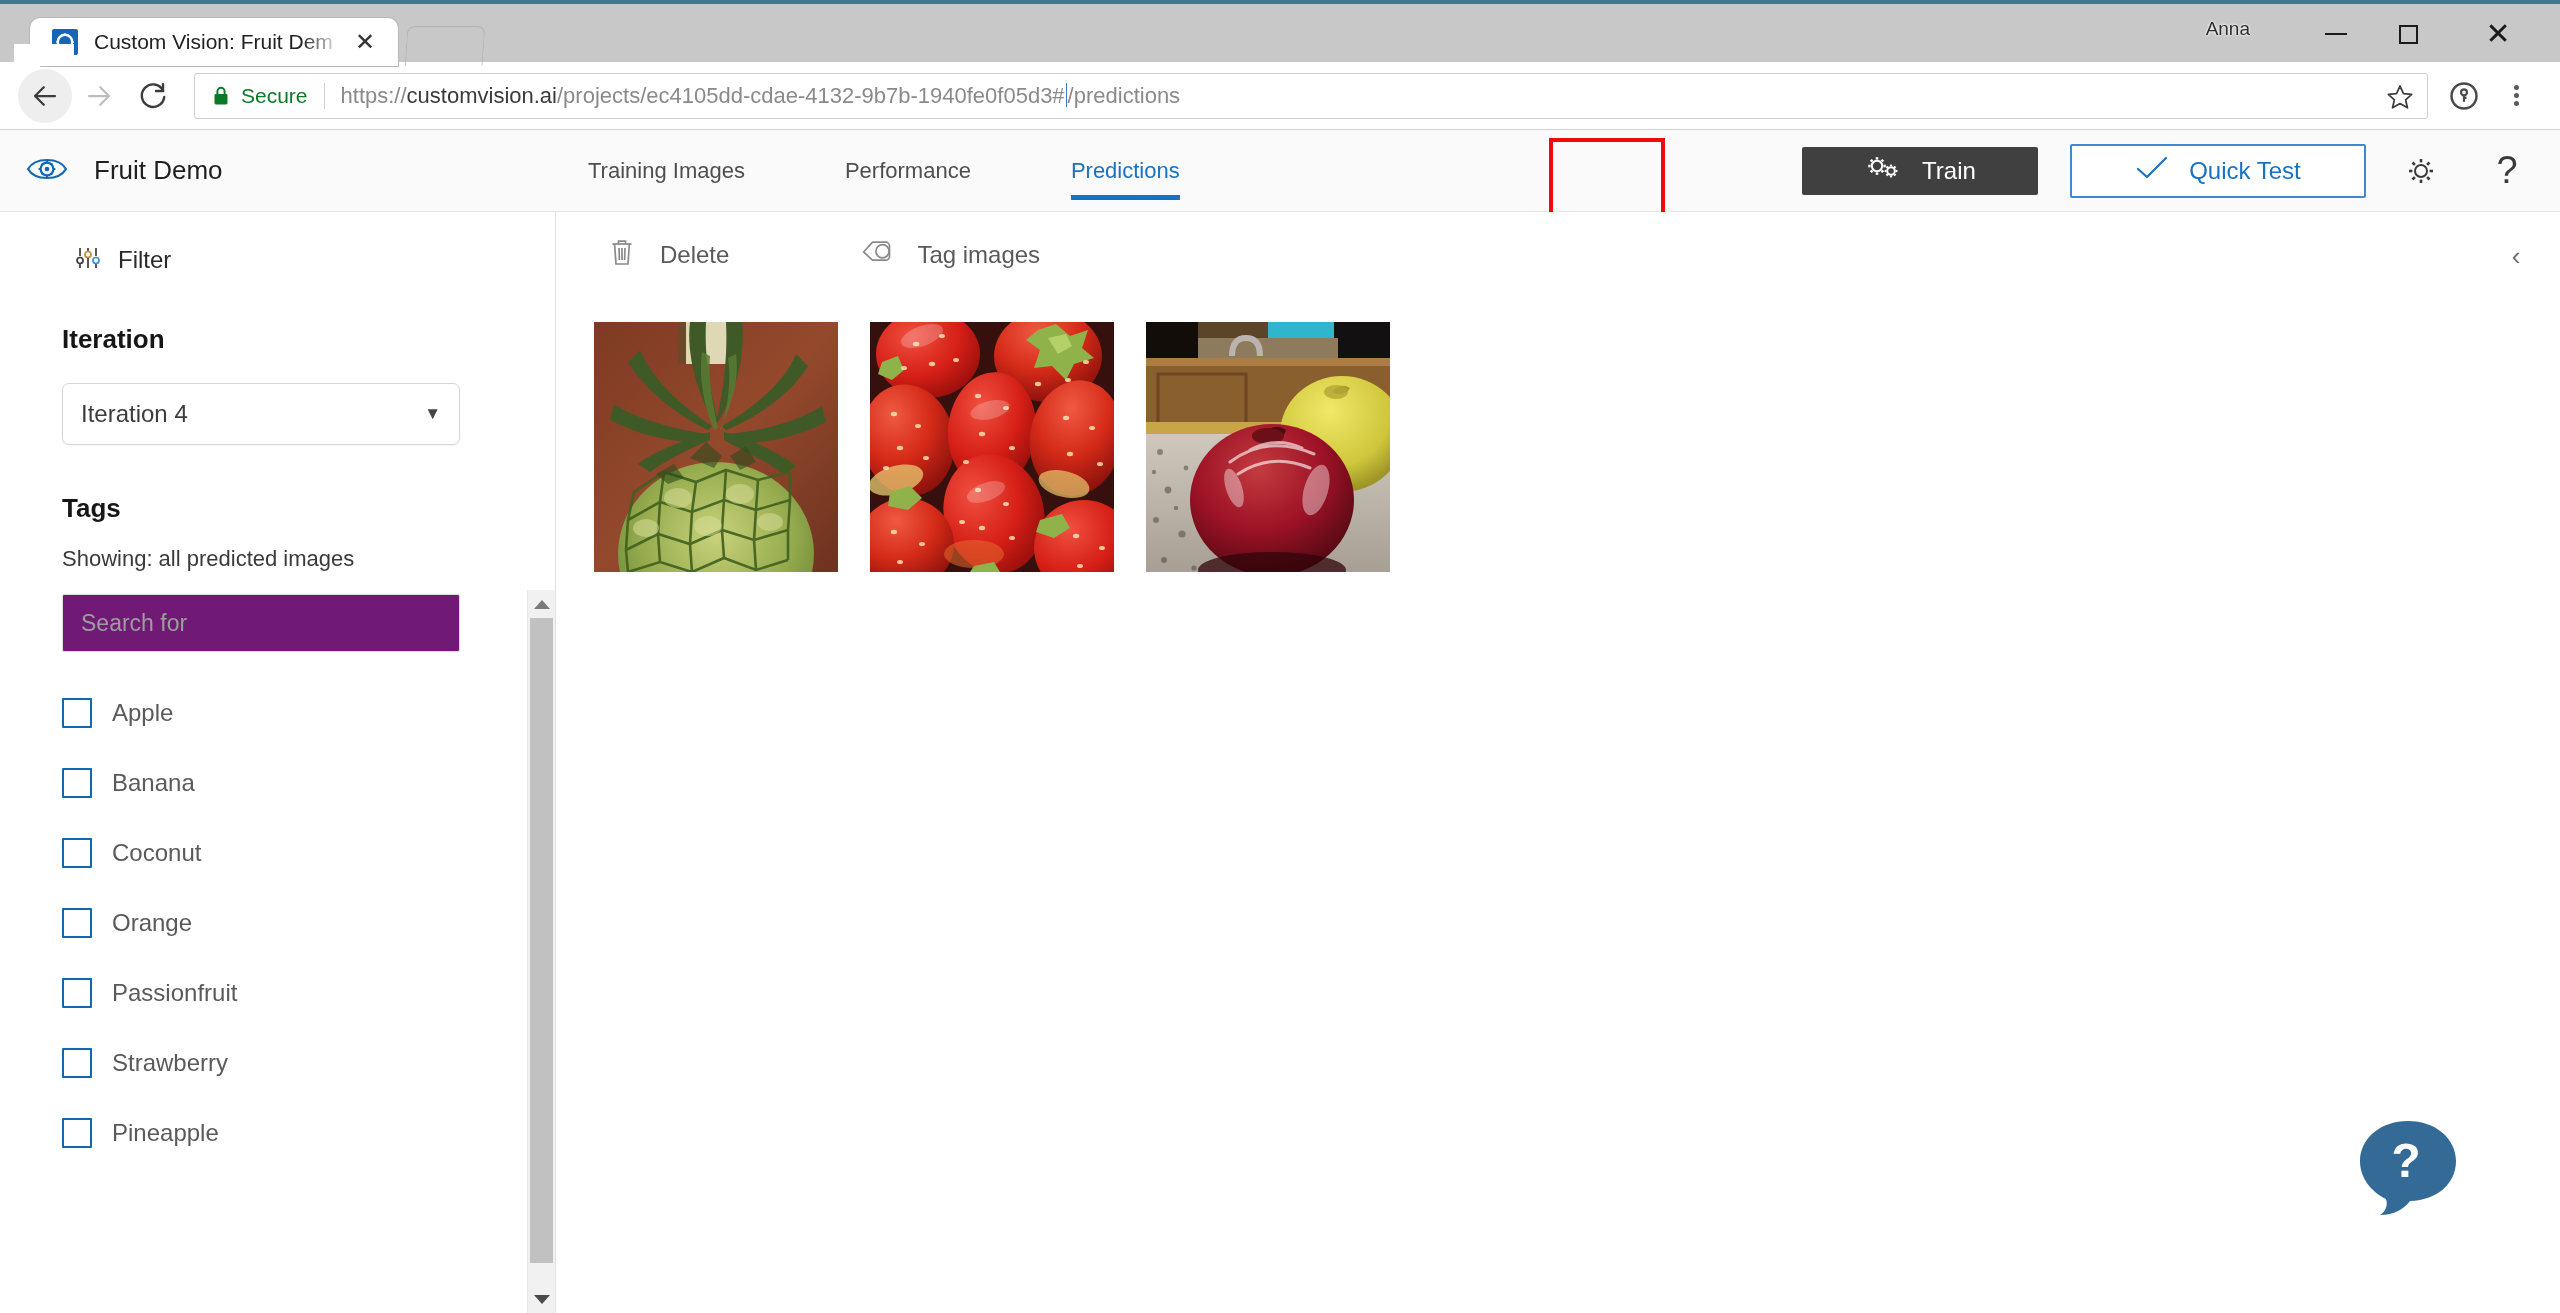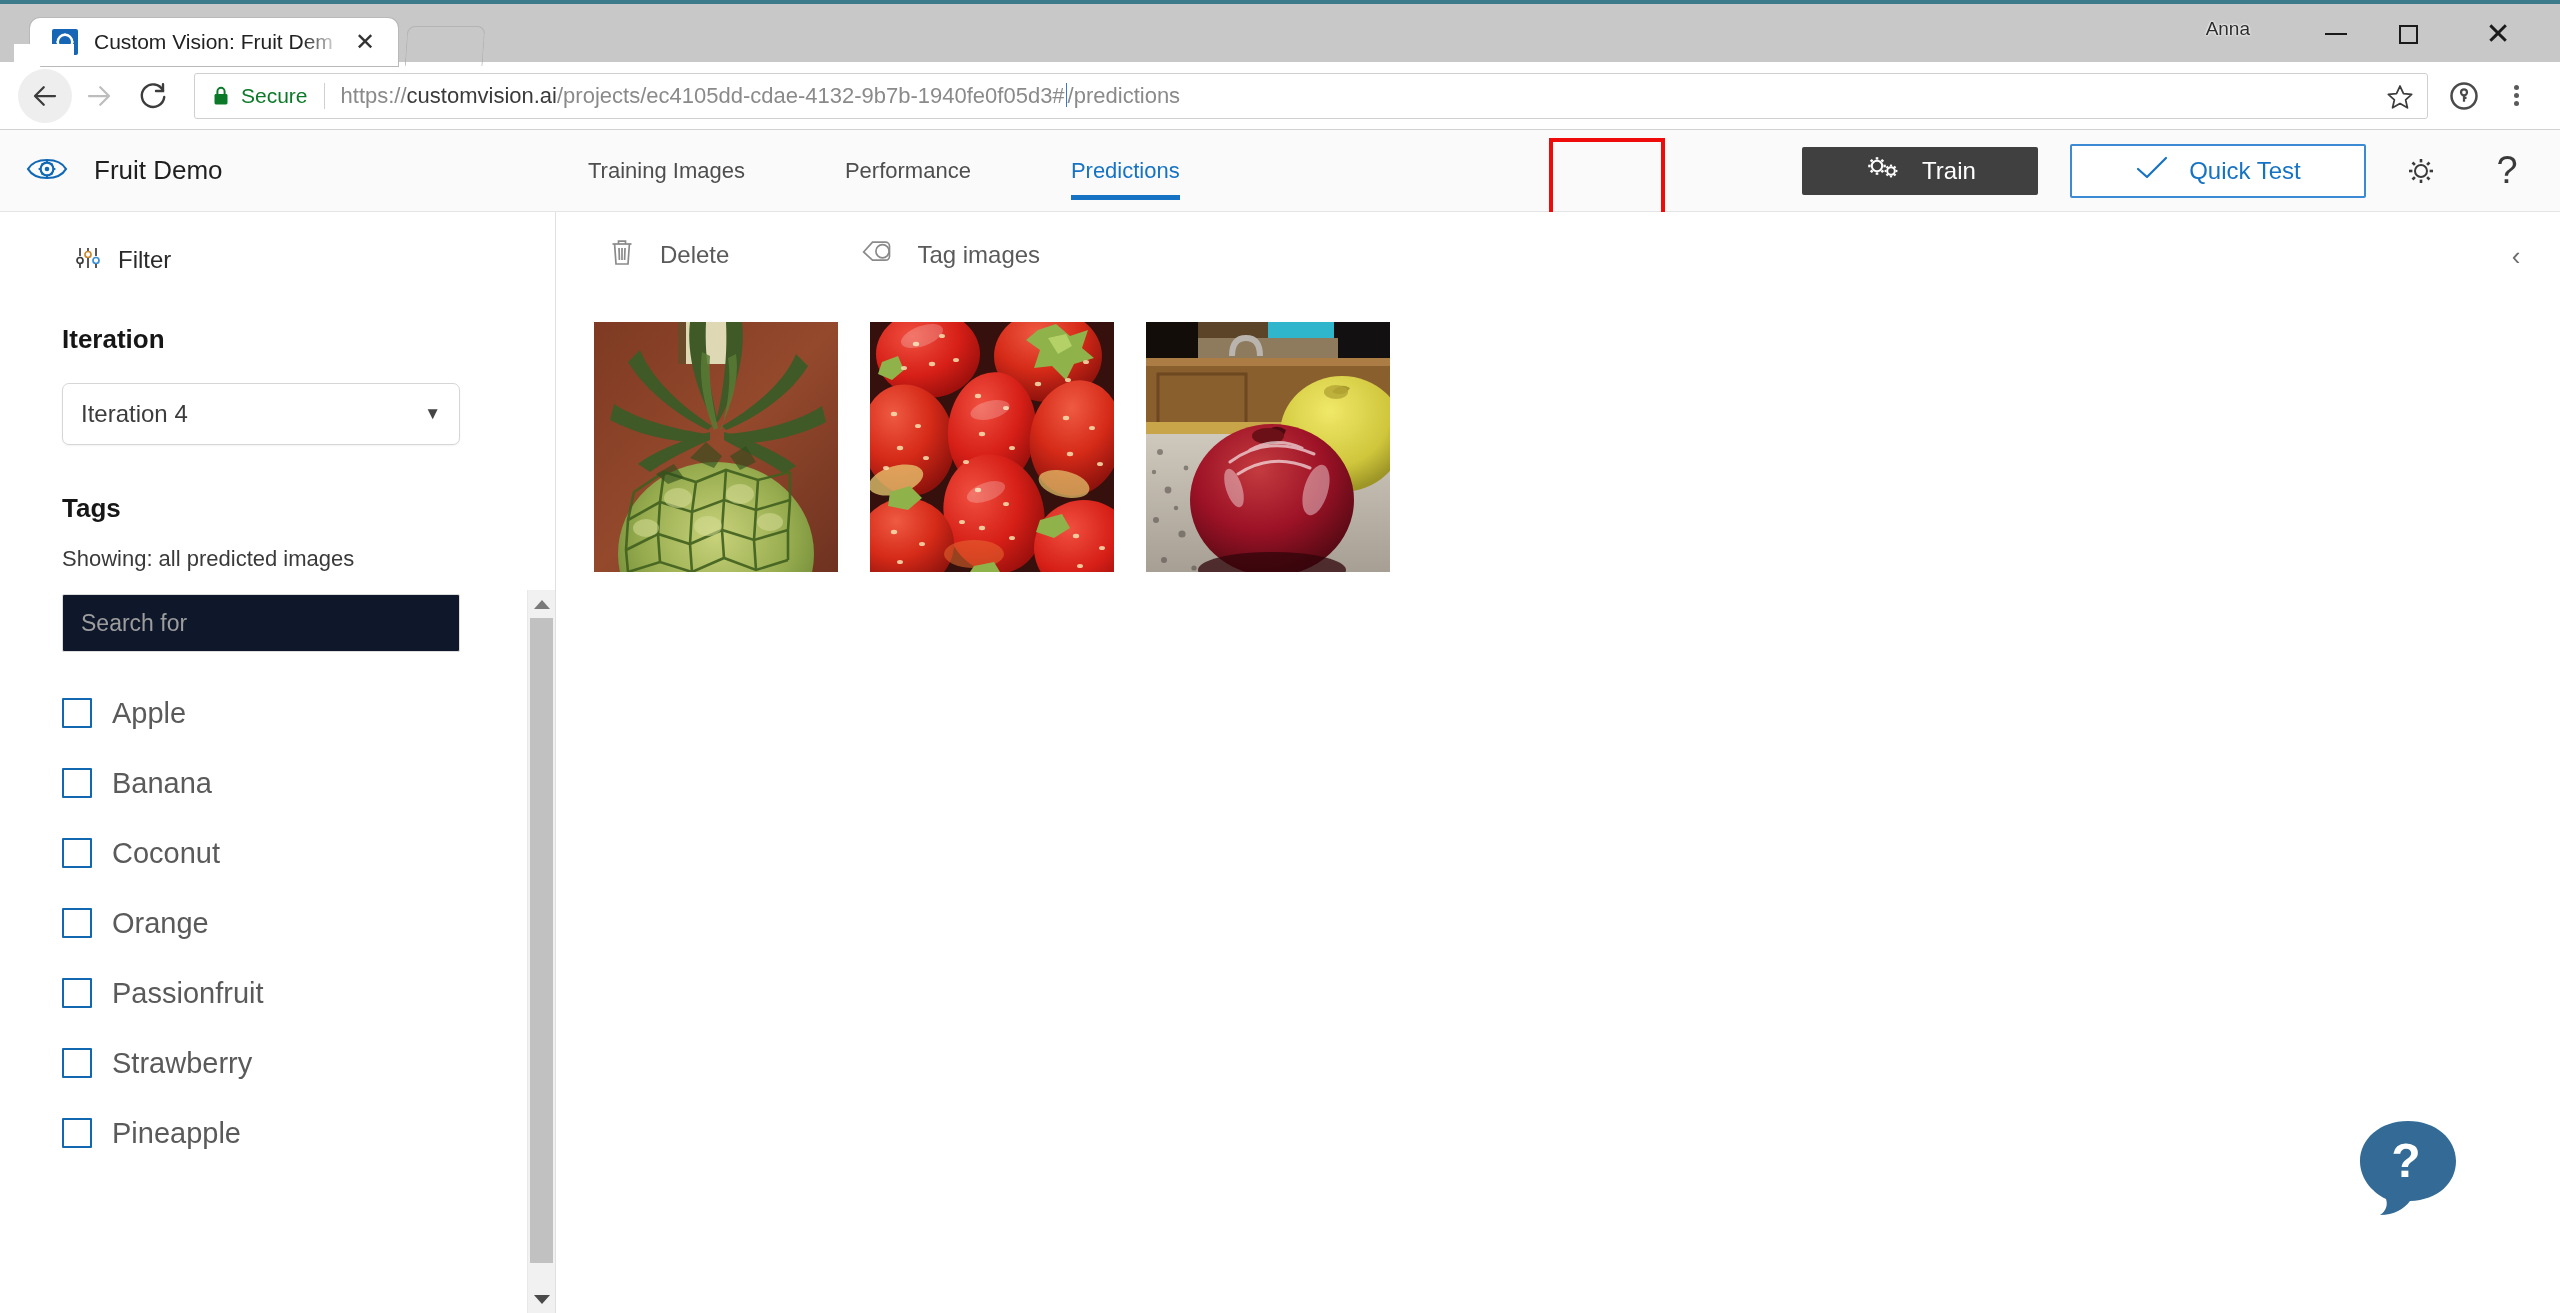--- a/index.html
+++ b/index.html
@@ -169,33 +169,33 @@
     border: 1px solid #d6d6d6; border-radius: 7px; background:#fff;
     display:flex; align-items:center; padding: 0 18px;
     box-shadow: 0 1px 2px rgba(0,0,0,.05);
   }
   #iteration-value { font-size: 24px; color:#3c3c3c; }
   #iteration-caret { margin-left:auto; font-size: 17px; color:#444; }
 
   #tags-showing { font-size: 22px; color:#3a3a3a; padding-left: 62px; margin-top: 22px; }
   #tag-search {
     margin: 22px 0 0 62px; width: 398px; height: 58px;
-    border: 1px solid #dcdcdc; border-radius: 2px; background:#0f172a;
+    border: 1px solid #dcdcdc; border-radius: 2px; background:#701a75;
     font-size: 23px; color:#9a9a9a; padding: 0 18px;
     font-family: "Liberation Sans", sans-serif;
   }
   #tag-search::placeholder { color:#9d9d9d; }
 
   #tag-list { margin-top: 26px; }
   .tag-item { display:flex; align-items:center; padding: 0 0 0 62px; height: 70px; }
   .cbox {
     width: 30px; height: 30px; border: 2px solid #1167b0; background:#fff;
     flex:none; border-radius: 1px;
   }
-  .tag-label { font-size: 29px; color:#5a5a5a; margin-left: 20px; }
+  .tag-label { font-size: 24px; color:#5a5a5a; margin-left: 20px; }
 
   
   #side-scroll {
     position:absolute; right: 0; top: 378px; bottom: 0; width: 28px;
     background:#f1f1f1; border-left: 1px solid #e8e8e8;
   }
   #side-scroll .arrow {
     height: 28px; display:flex; align-items:center; justify-content:center;
   }
   #side-thumb {

